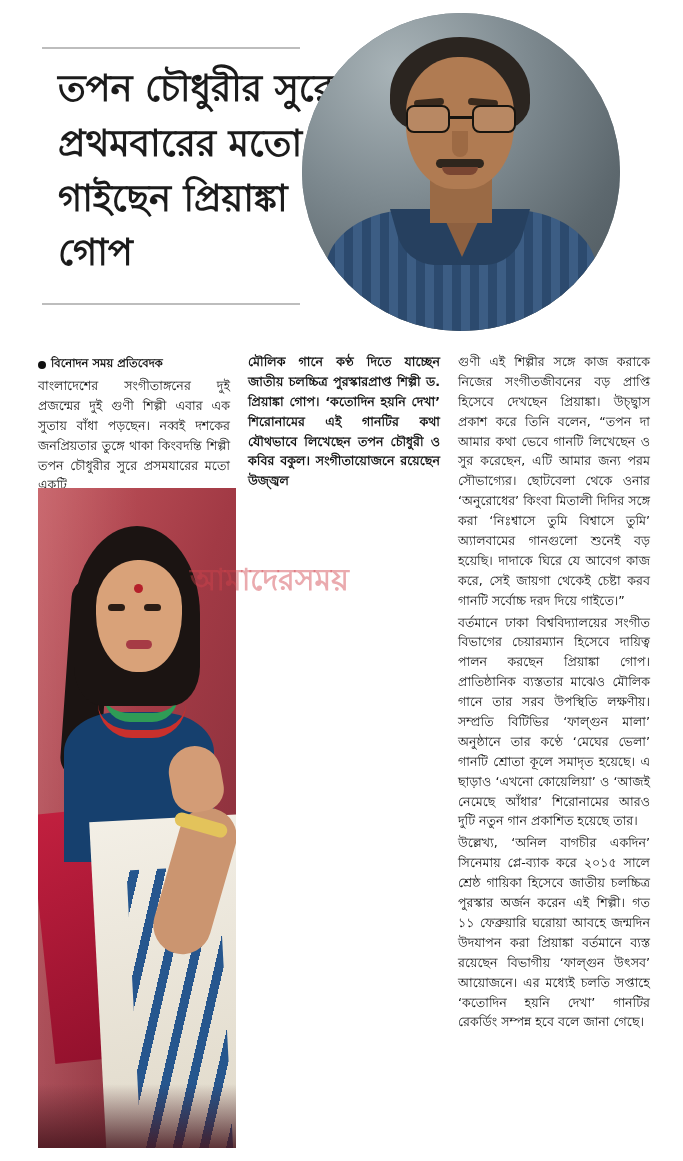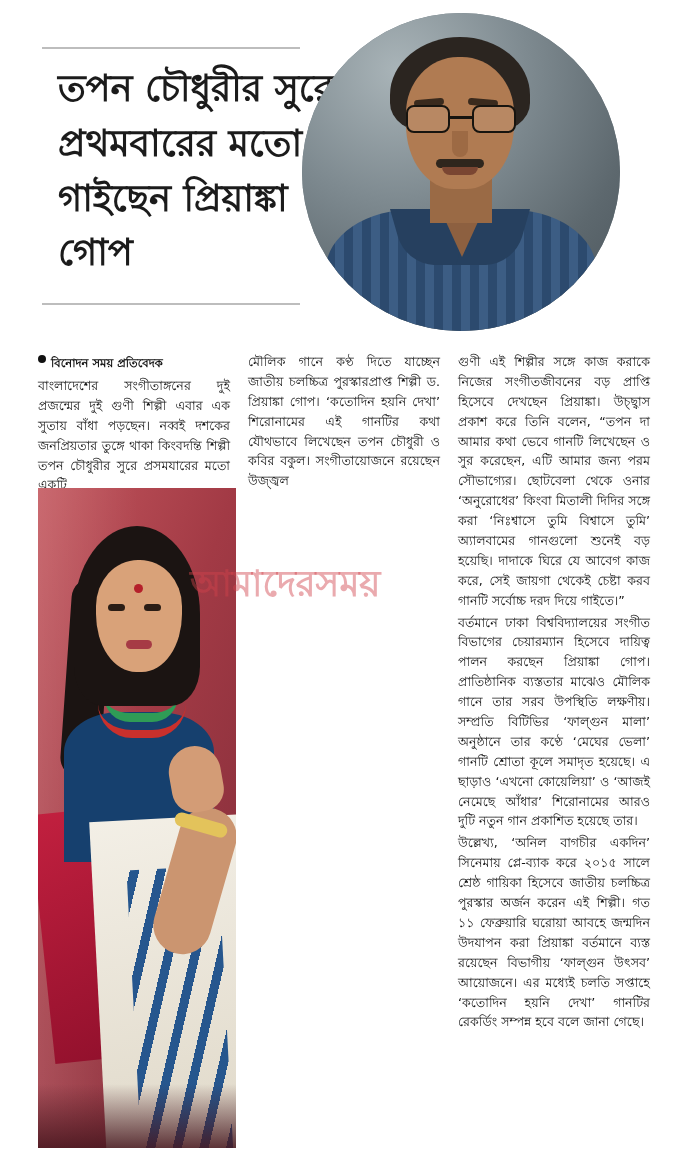--- a/index.html
+++ b/index.html
@@ -169,20 +169,21 @@
   
   .byline {
     position: absolute;
     left: 38px; top: 355px;
     width: 190px;
     font-family: "DejaVu Sans", sans-serif;
     font-size: 11.5px;
     font-weight: 700;
     color: #111;
     display: flex;
+    align-items: center;
     gap: 5px;
   }
   .byline .bullet {
     width: 8px; height: 8px;
     border-radius: 50%;
     background: #111;
     display: inline-block;
     flex: none;
   }
 
@@ -192,21 +193,21 @@
     font-family: "DejaVu Sans", sans-serif;
     font-size: 12.6px;
     line-height: 1.58;
     color: #141414;
     text-align: justify;
     text-justify: inter-word;
   }
   .col p { margin: 0 0 2px 0; }
 
   .col-1 { left: 38px; top: 376px; width: 192px; }
-  .col-2 { left: 248px; top: 352px; width: 192px; }
+  .col-2 { left: 248px; top: 352px; width: 192px; font-weight: bold; }
   .col-3 { left: 458px; top: 352px; width: 192px; }
 
   
   .photo {
     position: absolute;
     left: 38px; top: 488px;
     width: 198px; height: 660px;
     overflow: hidden;
     background: #b9454b;
   }
@@ -343,21 +344,21 @@
     left: 0; bottom: 0;
     width: 100%; height: 64px;
     background: linear-gradient(180deg, rgba(110,40,48,0.0), rgba(70,22,30,0.85));
   }
 
   
   .watermark {
     position: absolute;
     left: 190px; top: 556px;
     font-family: "DejaVu Sans", sans-serif;
-    font-size: 36px;
+    font-size: 30px;
     font-weight: 700;
     color: rgba(208, 66, 76, 0.45);
     letter-spacing: 0px;
     white-space: nowrap;
     pointer-events: none;
   }
 </style>
 </head>
 <body>
 

